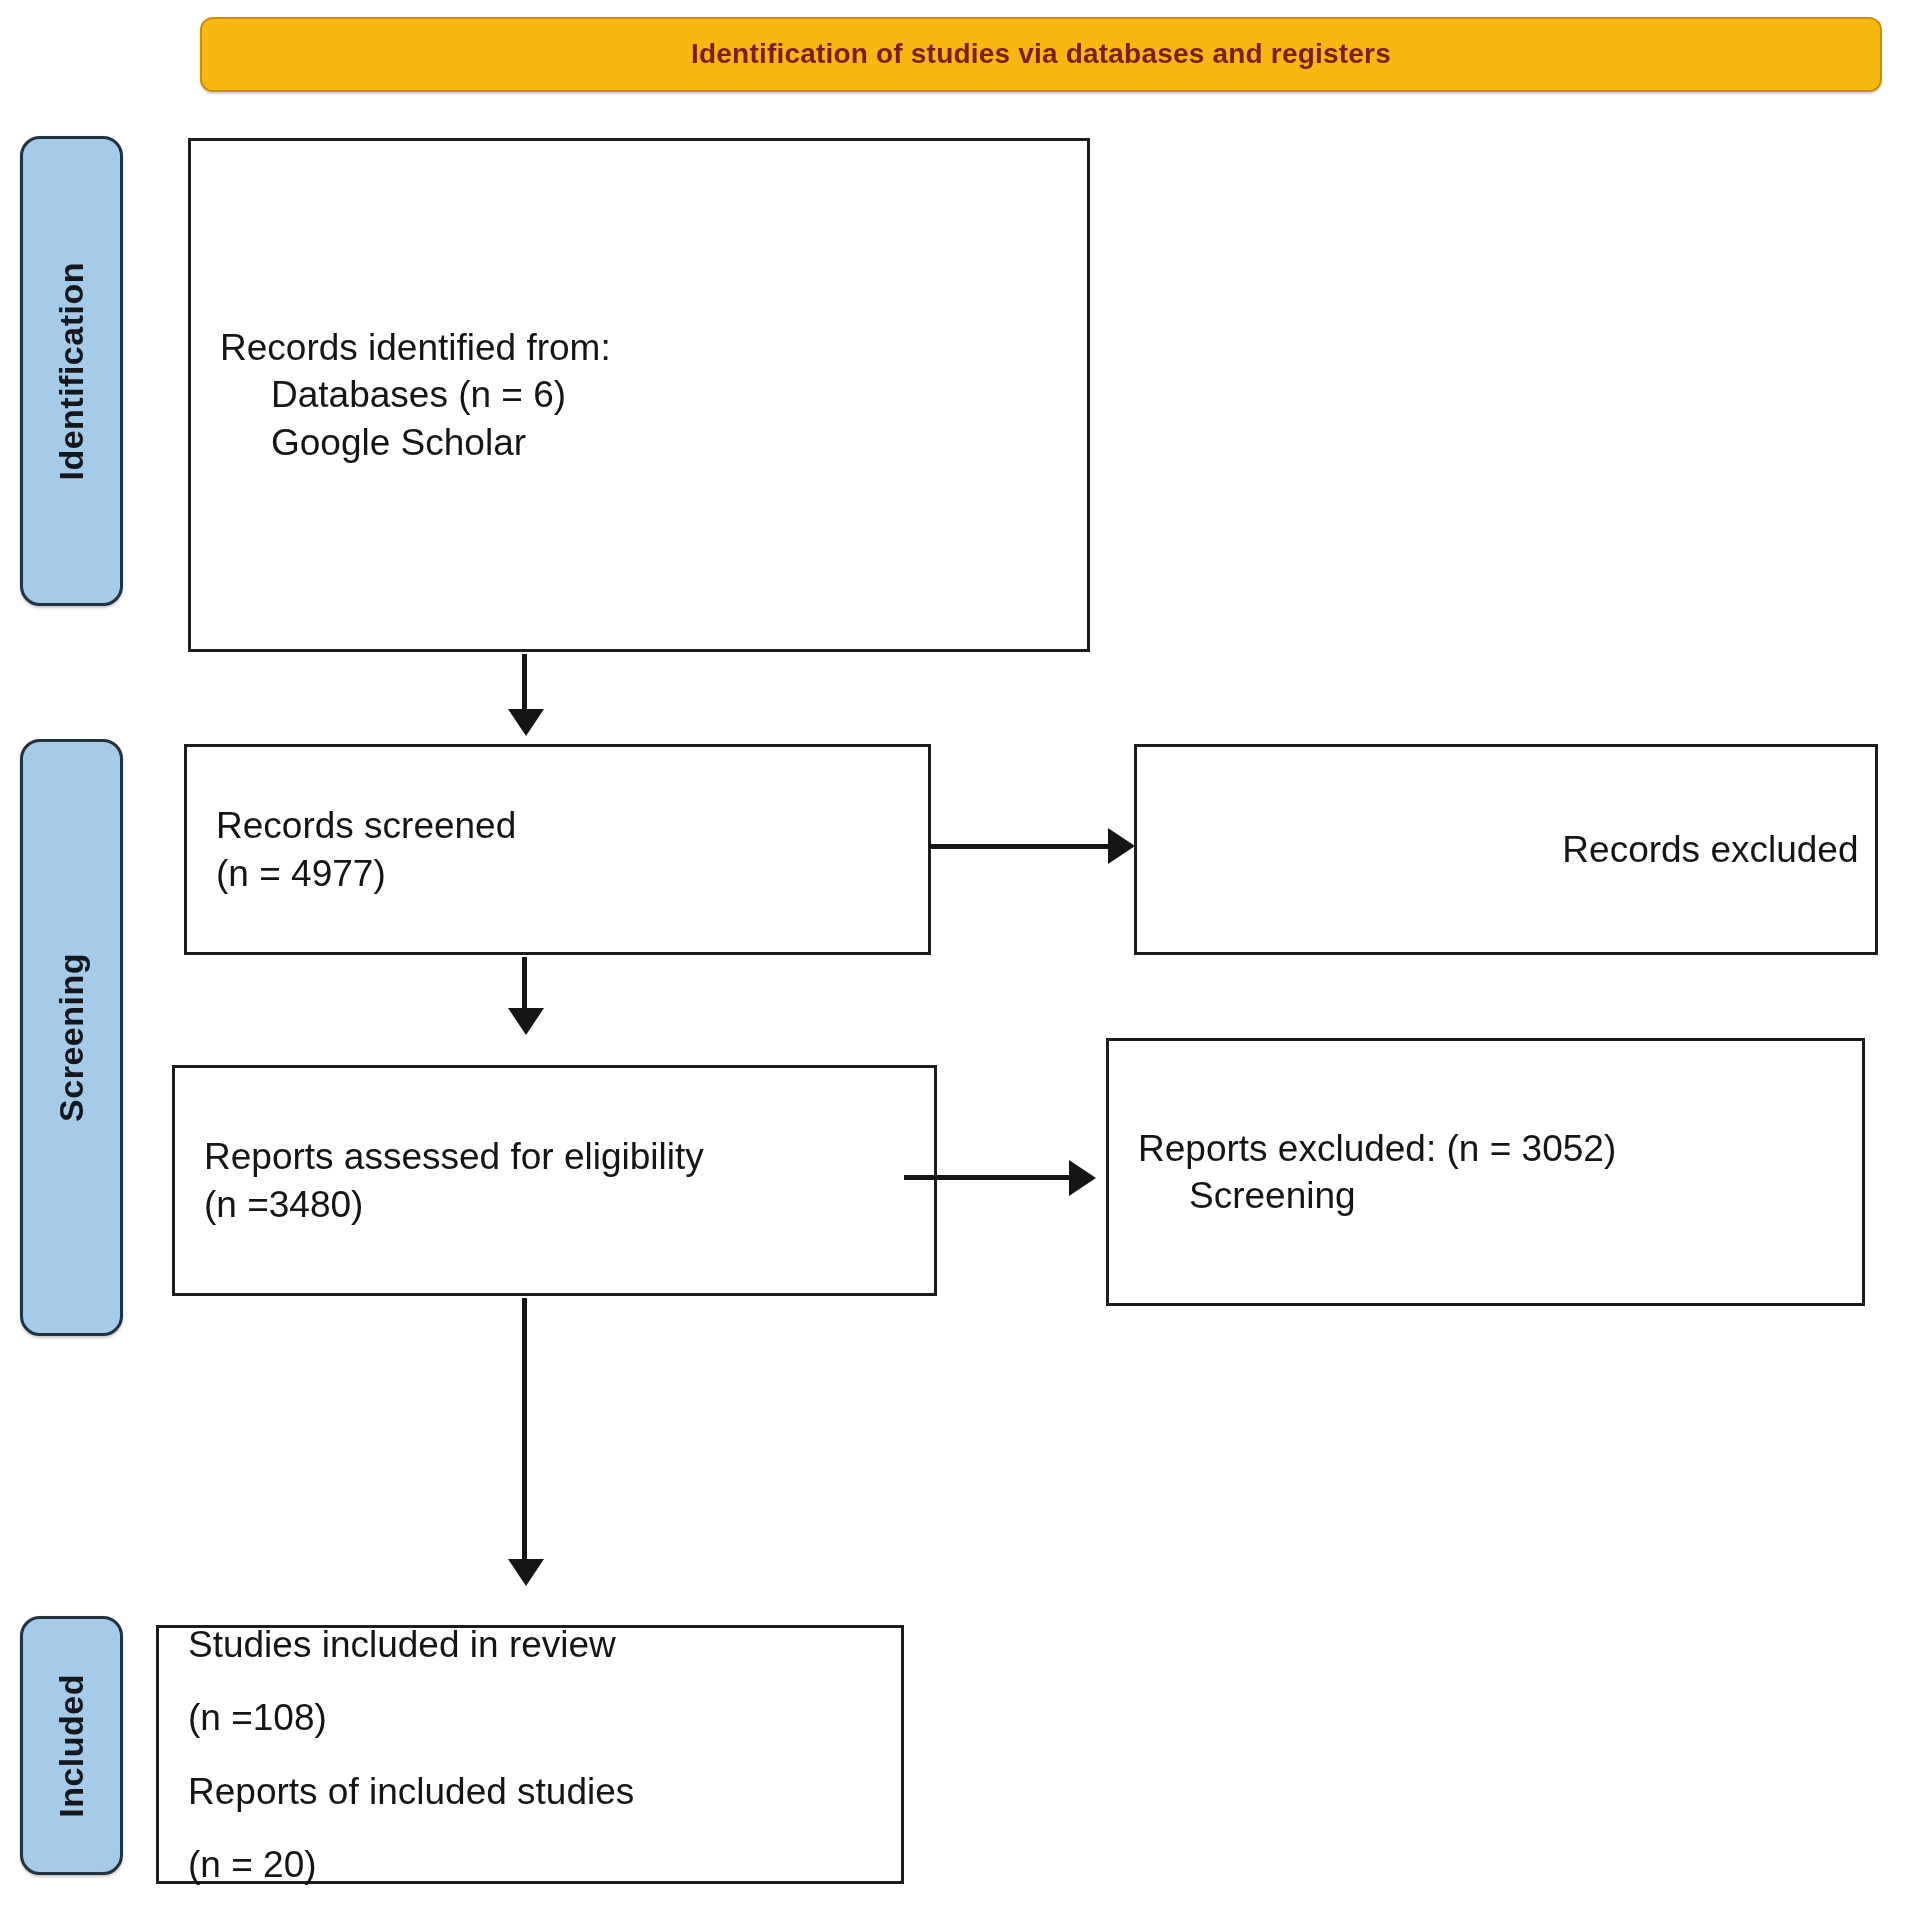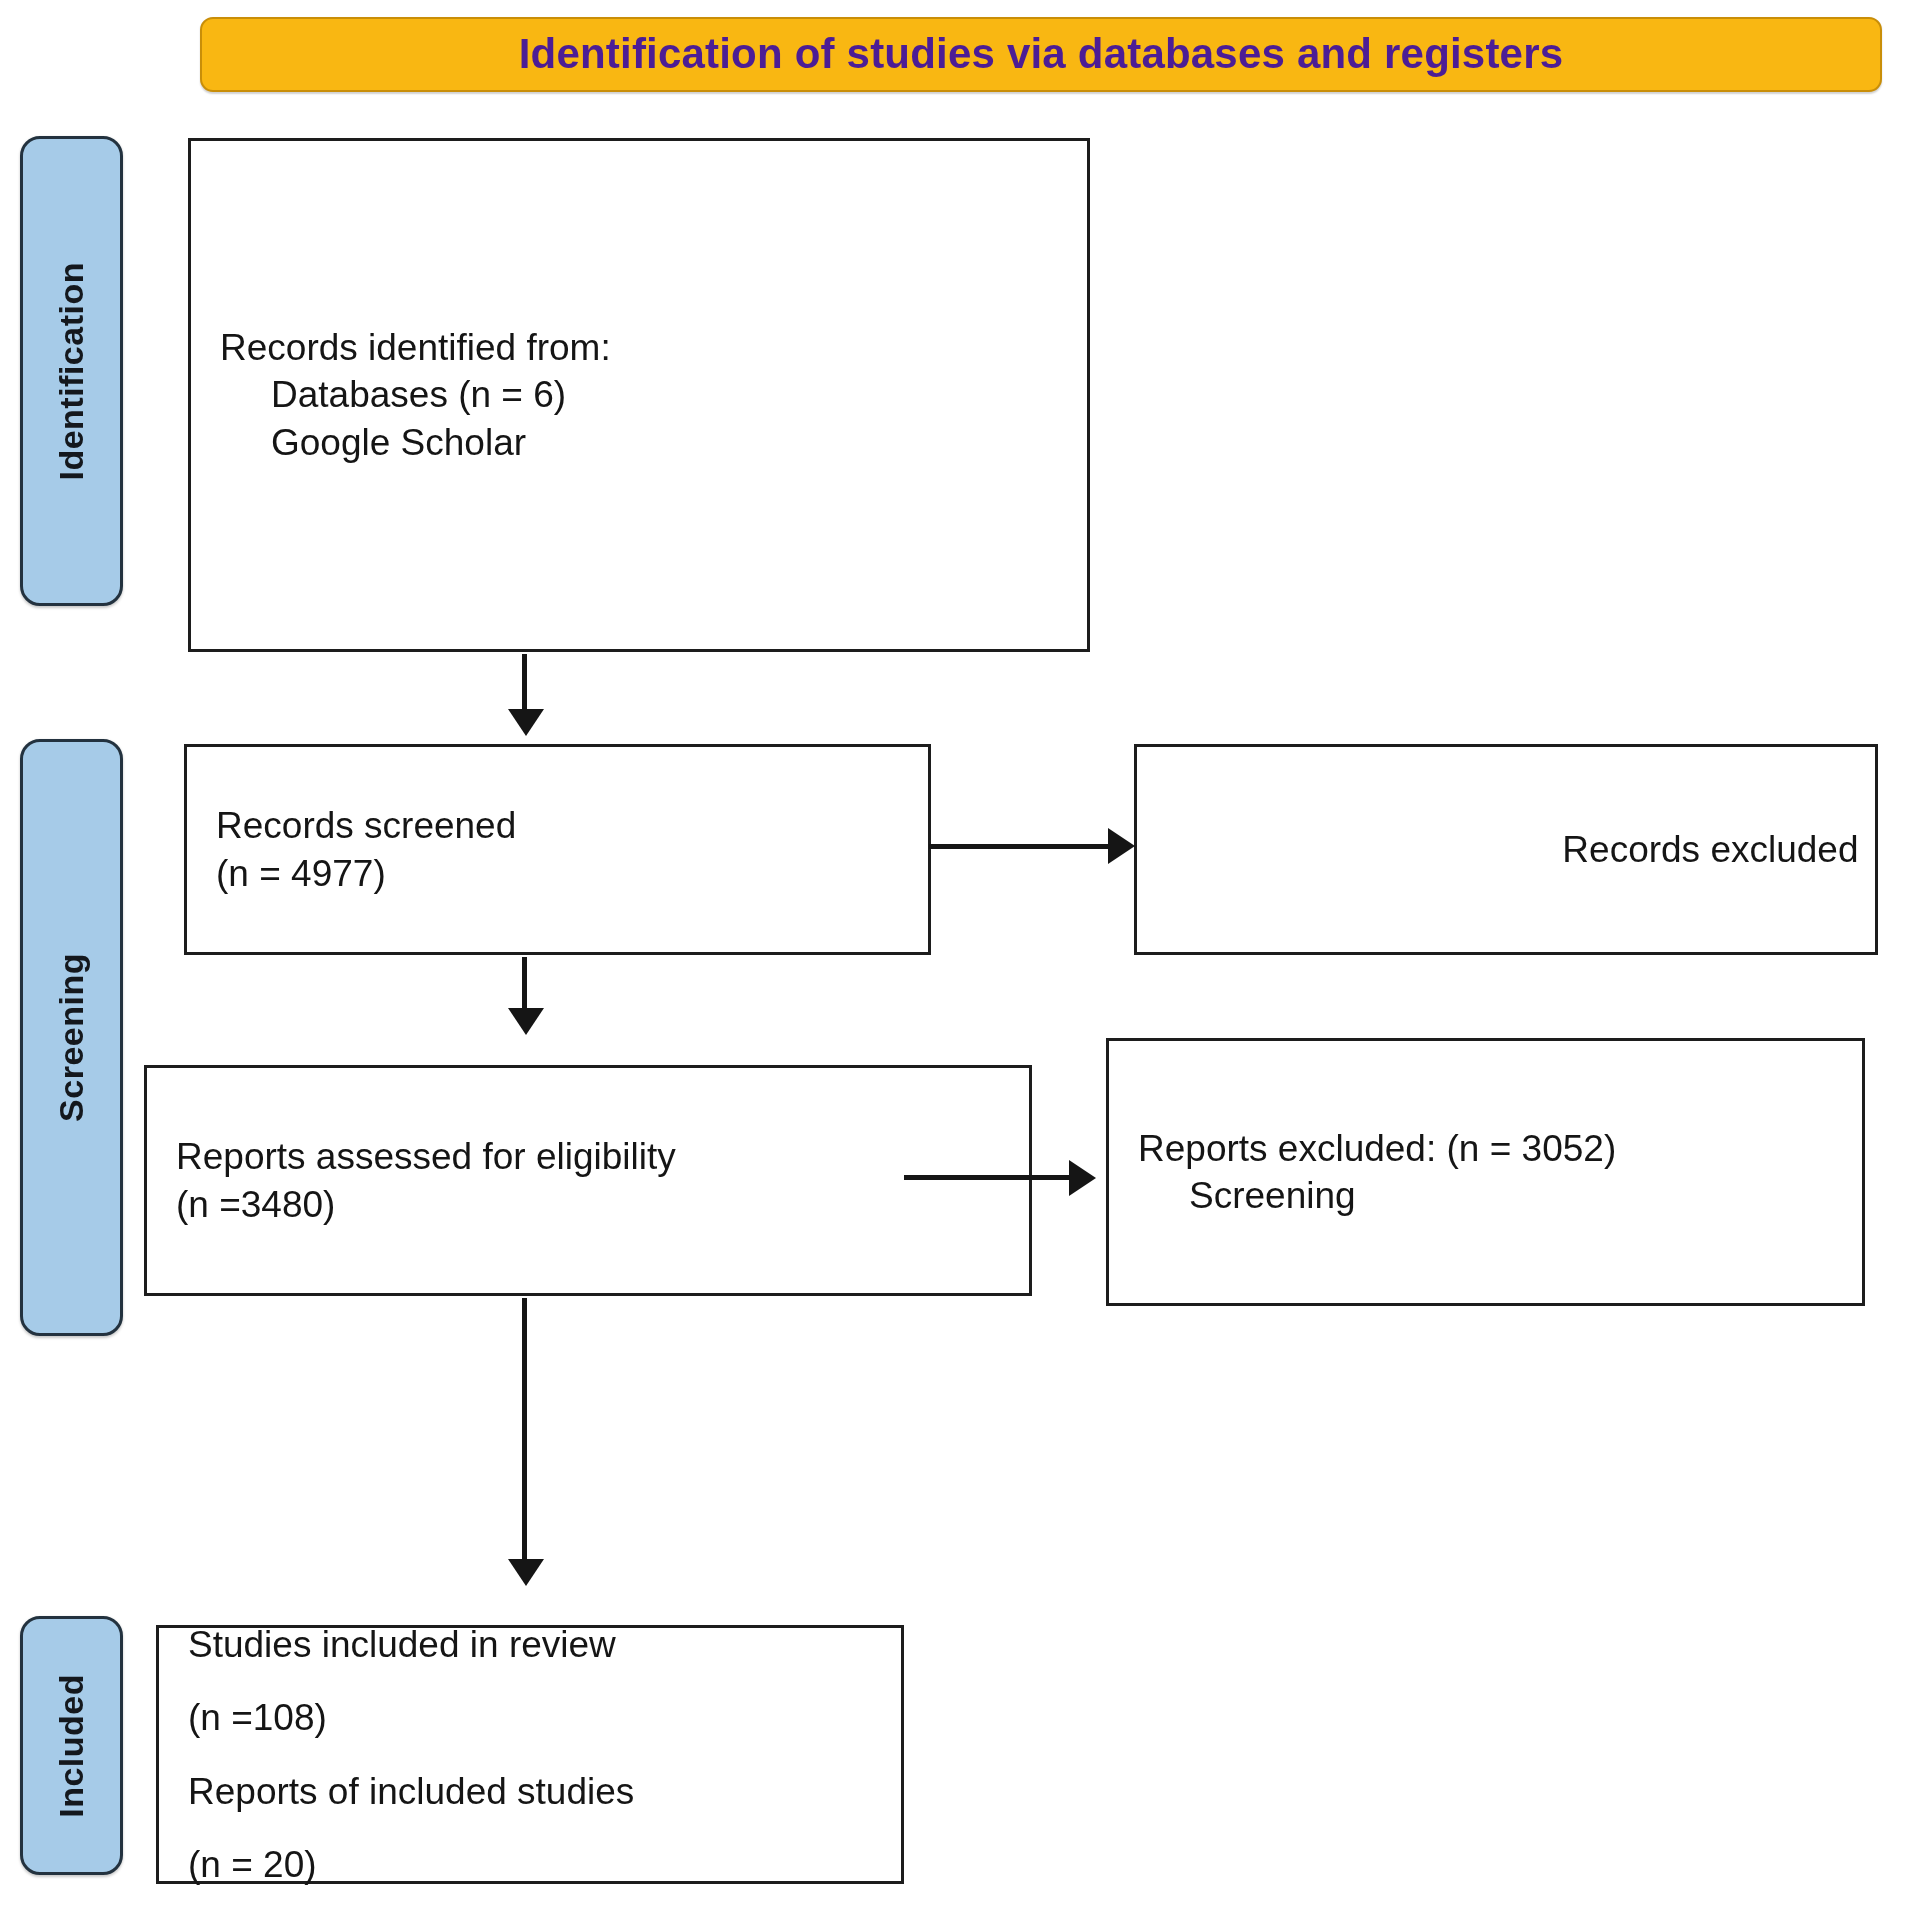--- a/index.html
+++ b/index.html
@@ -32,23 +32,23 @@
     background: #F9B712;
     border: 2.8px solid #C98E08;
     border-radius: 13px;
     box-sizing: border-box;
     display: flex;
     align-items: center;
     justify-content: center;
     box-shadow: 0 1.8px 1.8px rgba(0,0,0,0.18);
   }
   .banner-text {
-    font-size: 42px;
+    font-size: 28px;
     font-weight: bold;
-    color: #4c1d95;
+    color: #7f1d1d;
     letter-spacing: 0.2px;
     text-align: center;
   }
 
   
   .stage {
     position: absolute;
     left: 20px;
     width: 103px;
     background: #A6CBE8;
@@ -89,21 +89,21 @@
     font-size: 37px;
     line-height: 1.28;
     color: #151515;
     white-space: pre;
   }
   .box-line.indent { padding-left: 51px; }
 
   #box-identified      { left: 188px;  top: 138px;  width: 902px; height: 514px; }
   #box-screened        { left: 184px;  top: 744px;  width: 747px; height: 211px; }
   #box-records-excluded{ left: 1134px; top: 744px;  width: 744px; height: 211px; text-align: right; }
-  #box-eligibility     { left: 144px;  top: 1065px; width: 888px; height: 231px; }
+  #box-eligibility     { left: 172px;  top: 1065px; width: 765px; height: 231px; }
   #box-reports-excluded{ left: 1106px; top: 1038px; width: 759px; height: 268px; }
   #box-included        { left: 156px;  top: 1625px; width: 748px; height: 259px; gap: 26px; }
 
   #box-identified { justify-content: center; }
   .v-line {
     position: absolute;
     width: 4.6px;
     background: #151515;
   }
   .h-line {

